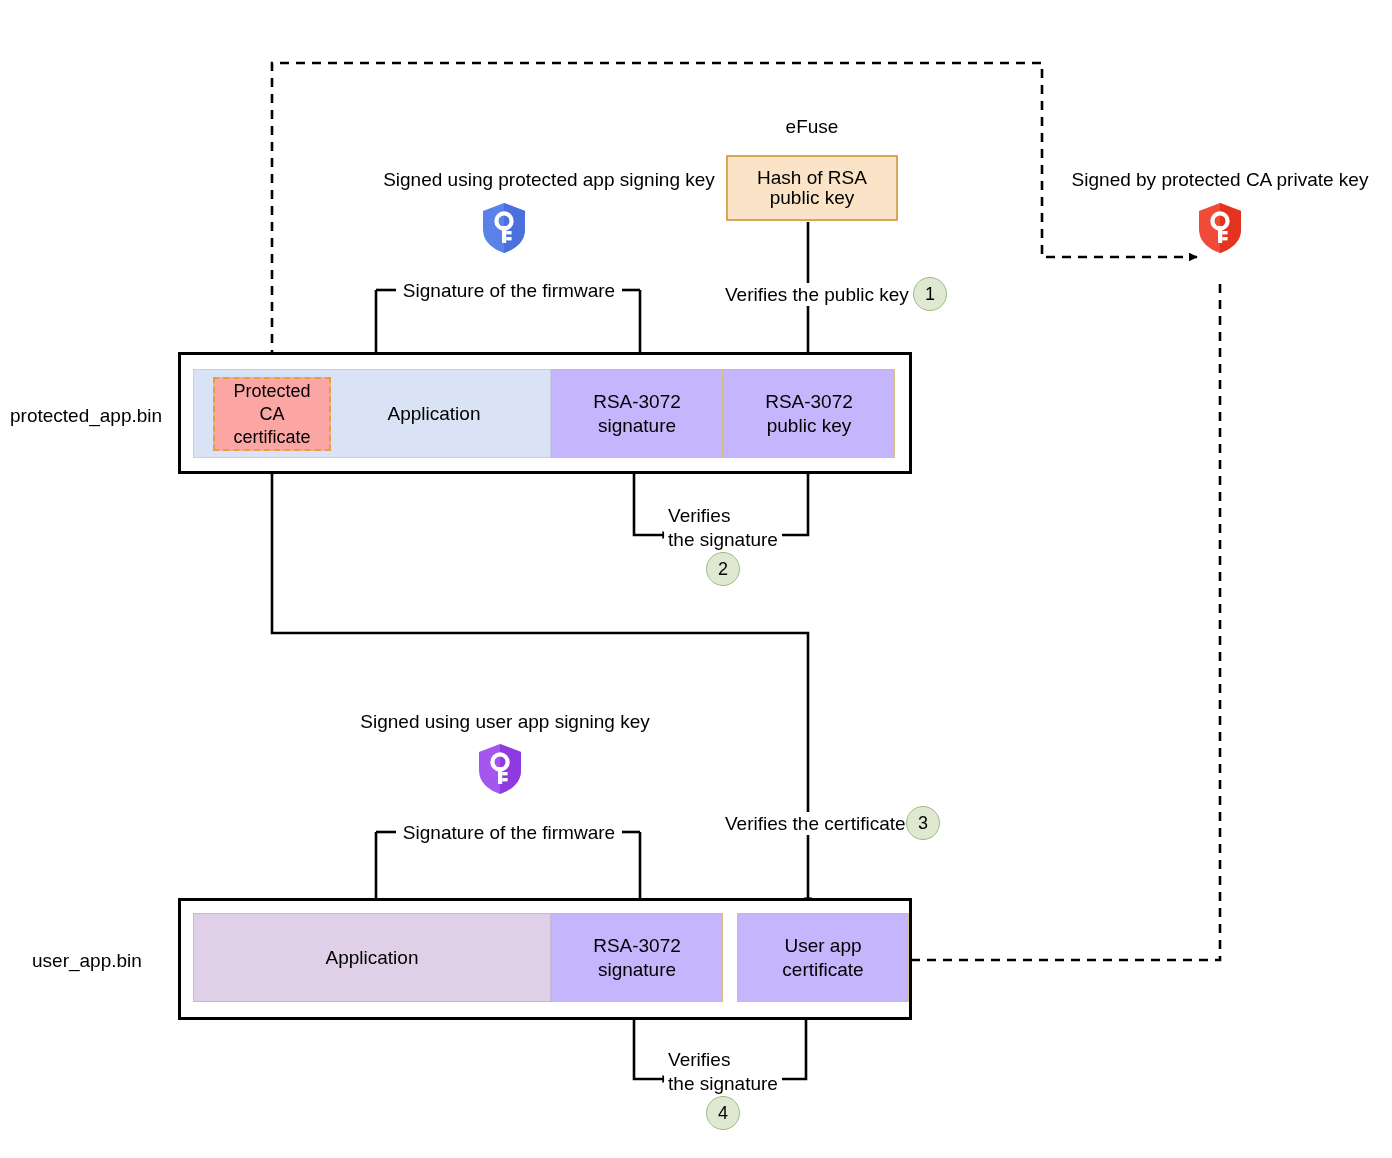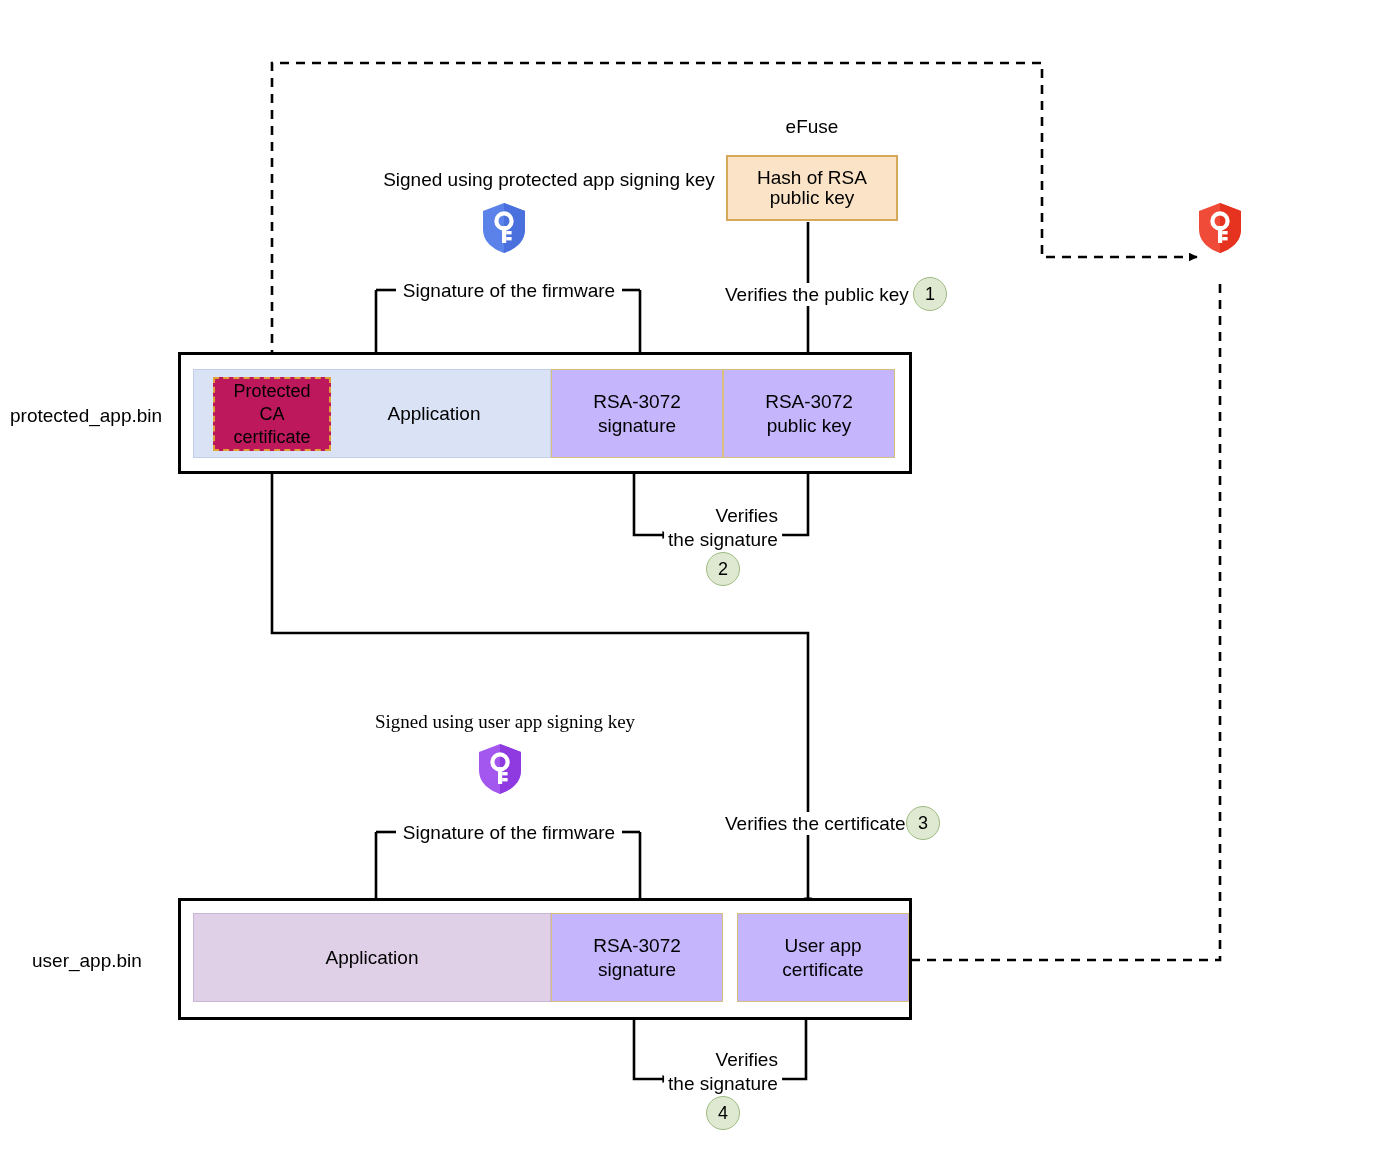--- a/index.html
+++ b/index.html
@@ -31,21 +31,21 @@
     line-height: 23px;
     color: #000000;
     text-align: center;
     white-space: nowrap;
     transform: translateX(-50%);
   }
   .lbl-multi {
     position: absolute;
     font-size: 19px;
     line-height: 24px;
-    text-align: right;
+    text-align: left;
     transform: translateX(-50%);
     white-space: pre-line;
   }
 
   
   .efuse-box {
     position: absolute;
     box-sizing: border-box;
     background: #fae3c6;
     border: 2px solid #d6a85a;
@@ -76,21 +76,21 @@
     line-height: 24px;
     white-space: pre-line;
   }
   .seg-app-blue   { background: #dae3f5; border: 1px solid #c3cfe8; }
   .seg-app-purple { background: #dfd0e8; border: 1px solid #c9b6d6; }
   .seg-yellow     { background: #c4b5fd; border: 1px solid #d9bf7f; }
 
   .ca-cert {
     position: absolute;
     box-sizing: border-box;
-    background: #be185d;
+    background: #fca5a5;
     border: 2px dashed #e0a33c;
     display: flex;
     align-items: center;
     justify-content: center;
     text-align: center;
     font-size: 18px;
     line-height: 23px;
     white-space: pre-line;
   }
 
@@ -167,22 +167,23 @@
     <path d="M806,1014 L806,1079 L776,1079" fill="none" stroke="#000000" stroke-width="2.6"></path>
   </svg>
 
   <div class="lbl-c" style="left:812px; top:115px;">eFuse</div>
 
   <div class="efuse-box" style="left:726px; top:155px; width:172px; height:66px;">Hash of RSA
 public key</div>
 
   <div class="lbl-c" style="left:505px; top:168px;margin-left:44px;">Signed using protected app signing key</div>
 
-
-  <div class="lbl-c" style="left:505px; top:710px;font-family:Liberation Serif, serif;">Signed using user app signing key</div>
+  <div class="lbl-c" style="left:1220px; top:168px;">Signed by protected CA private key</div>
+
+  <div class="lbl-c" style="left:505px; top:710px;">Signed using user app signing key</div>
 
   <div class="shield" style="left:481px; top:202px;">
     <svg viewBox="0 0 46 52" xmlns="http://www.w3.org/2000/svg">
       <path d="M23 1 L44 9 V27 C44 40 34 47 23 51 C12 47 2 40 2 27 V9 Z" fill="#5b82e8"></path>
       <path d="M23 1 L44 9 V27 C44 40 34 47 23 51 Z" fill="#4a70dd"></path>
       <circle cx="23" cy="19" r="7.6" fill="none" stroke="#ffffff" stroke-width="4.2"></circle>
       <rect x="21" y="24" width="4.2" height="17" fill="#ffffff"></rect>
       <rect x="25.2" y="29" width="5.4" height="3.4" fill="#ffffff"></rect>
       <rect x="25.2" y="35" width="5.4" height="3.4" fill="#ffffff"></rect>
     </svg>

